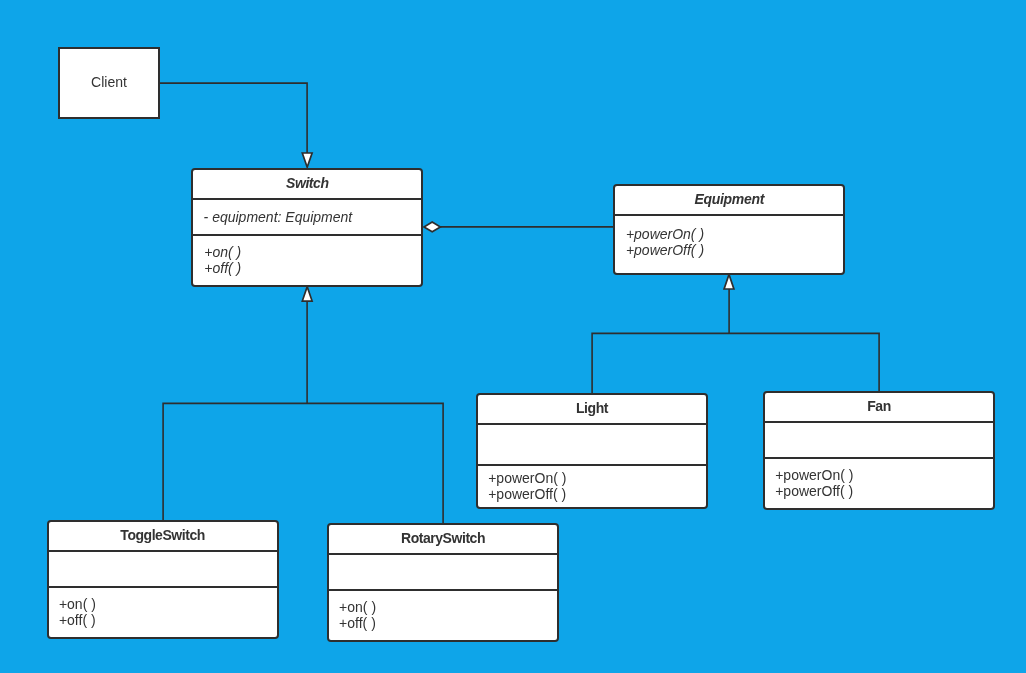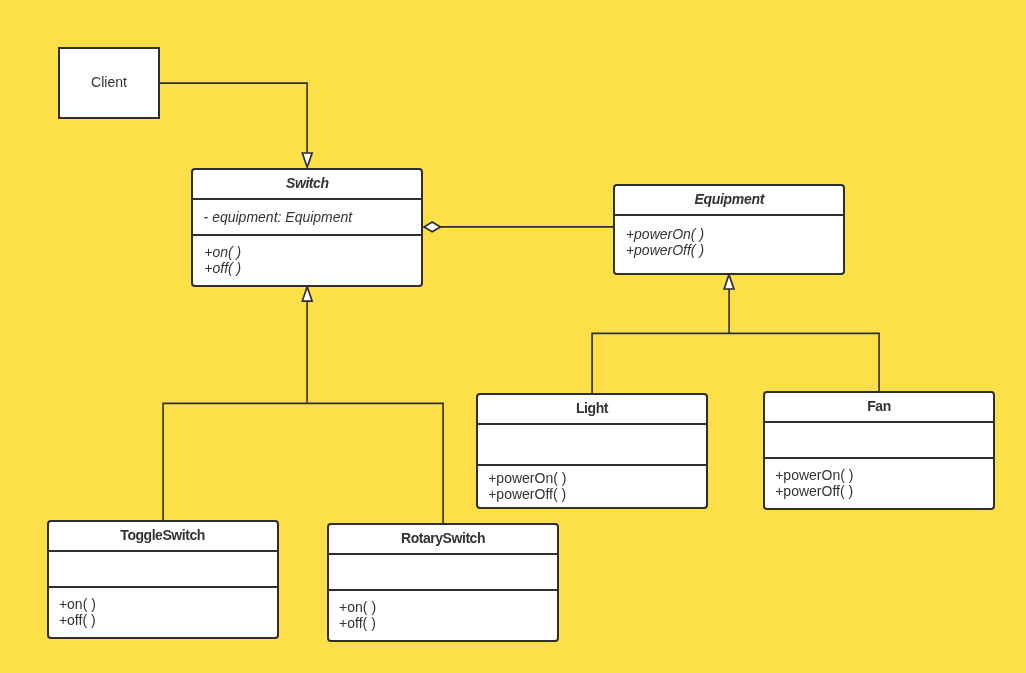--- a/index.html
+++ b/index.html
@@ -1,19 +1,19 @@
 <!DOCTYPE html>
 <html><head>
 <meta charset="utf-8">
 <title>UML Class Diagram</title>
 <style>
   html,body{margin:0;padding:0;background:#ffffff;}
   body{width:1026px;height:673px;overflow:hidden;
        font-family:"Liberation Sans",sans-serif;}
-  #canvas{position:relative;width:1026px;height:673px;background:#fde047;overflow:hidden;}
+  #canvas{position:relative;width:1026px;height:673px;background:#0ea5e9;overflow:hidden;}
   svg#uml{position:absolute;left:0;top:0;display:block;}
 
   .bx{fill:#ffffff;stroke:#2e2e2e;stroke-width:2;}
   .dv{stroke:#2e2e2e;stroke-width:2;}
   .ln{stroke:#2e2e2e;stroke-width:1.6;fill:none;stroke-linejoin:miter;stroke-linecap:butt;}
   .ar{fill:#ffffff;stroke:#2e2e2e;stroke-width:1.7;stroke-linejoin:miter;}
 
   text{fill:#333333;font-family:"Liberation Sans",sans-serif;
        will-change:transform;}
   .t-title{font-size:14px;text-anchor:middle;font-weight:bold;letter-spacing:-0.45px;}

